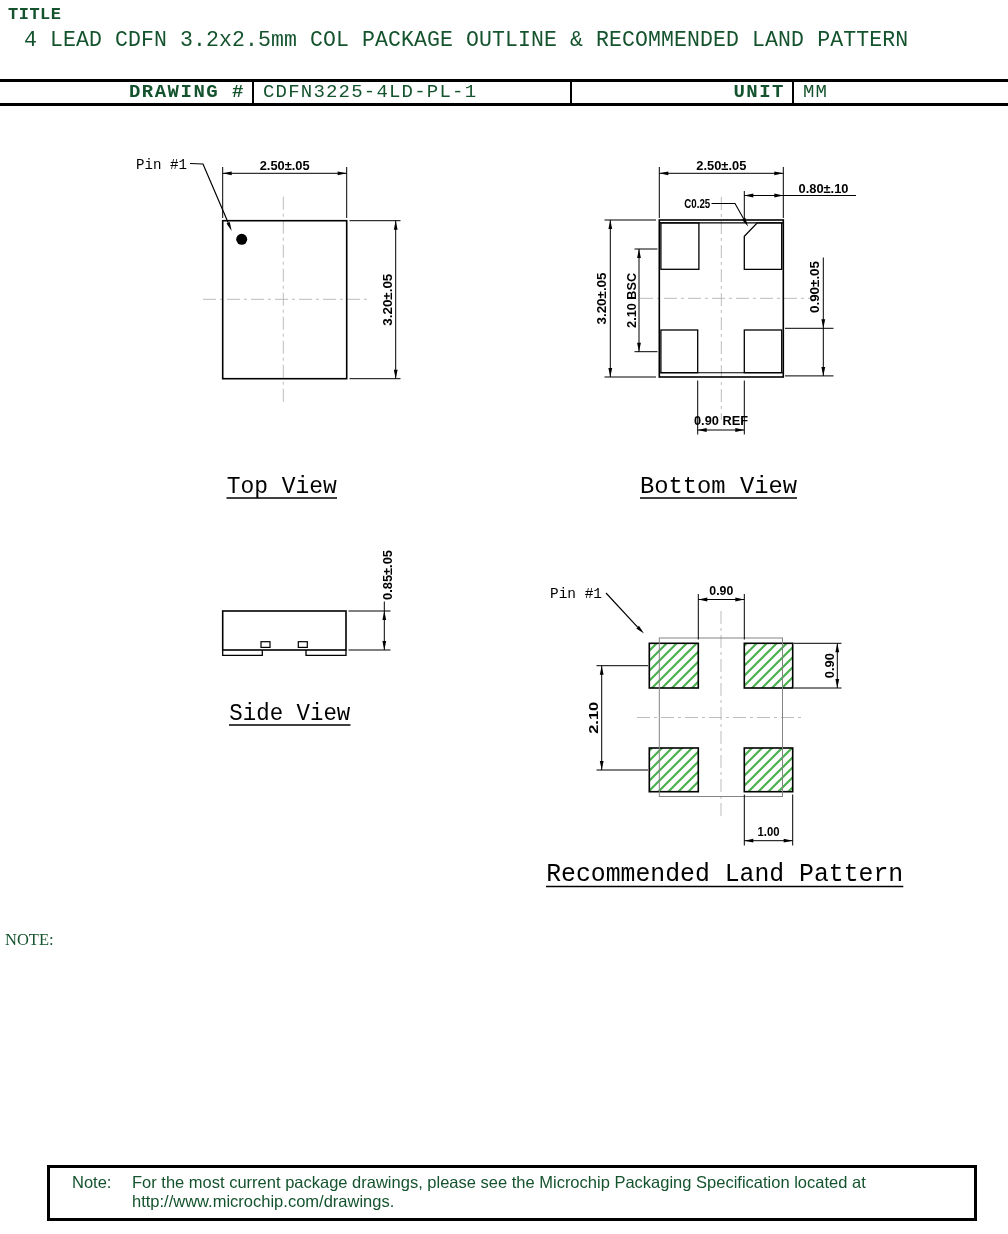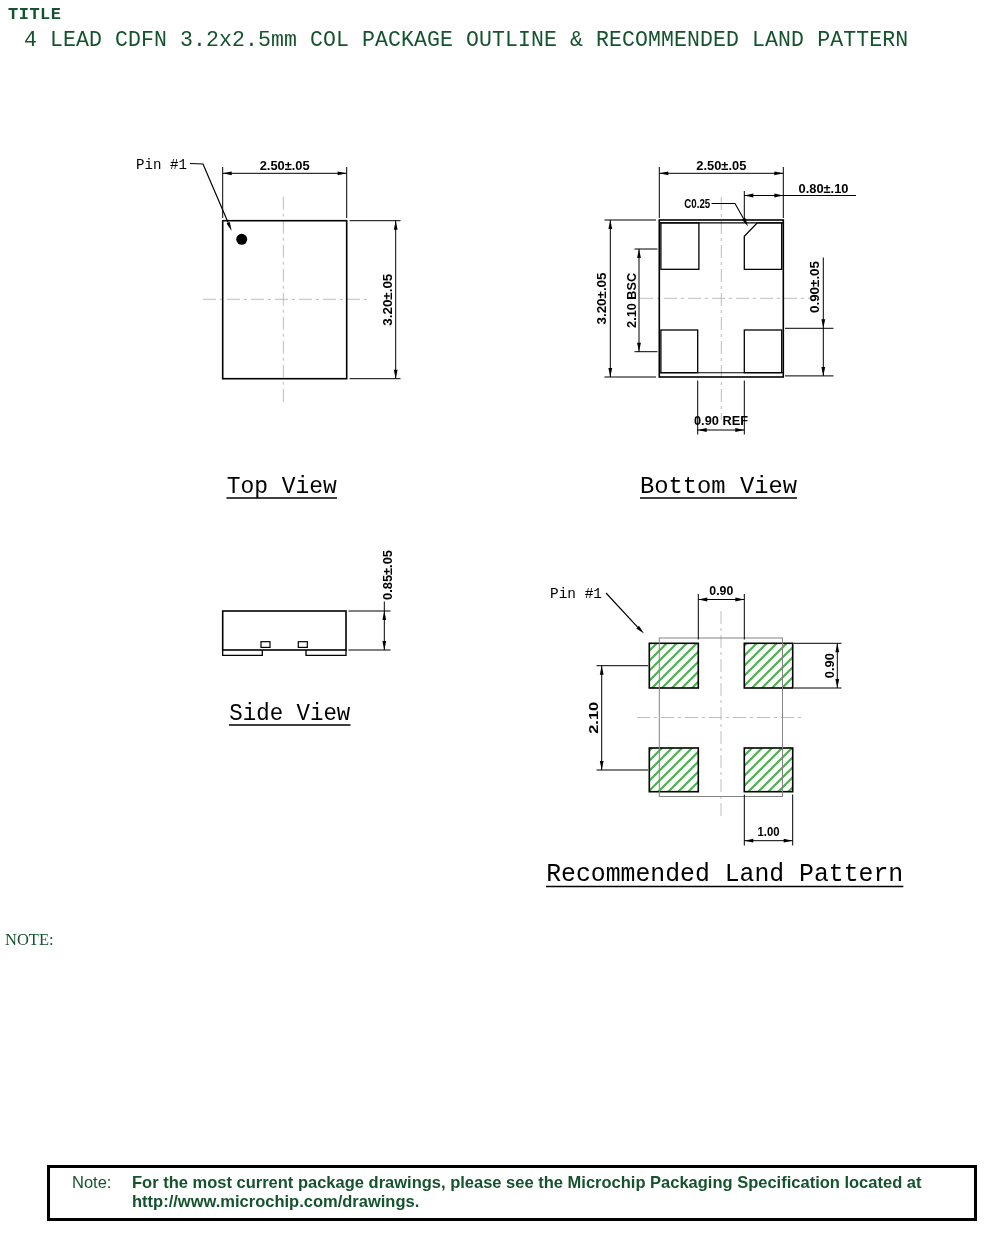--- a/index.html
+++ b/index.html
@@ -17,30 +17,36 @@
   .dim{font-family:"Liberation Sans",sans-serif;font-size:12px;font-weight:bold;}
   .pinlbl{font-family:"Liberation Mono",monospace;font-size:14.5px;}
   .vtitle{font-family:"Liberation Mono",monospace;font-size:23px;}
   .vtitle-lg{font-family:"Liberation Mono",monospace;font-size:25px;}
   .note-heading{left:5px;top:930px;font:16.5px "Liberation Serif",serif;}
   .note-item{left:38px;top:945px;font:16.5px "Liberation Serif",serif;white-space:nowrap;}
   .note-num{display:inline-block;width:37px;}
   .footer-box{left:47px;top:1165px;width:902px;height:45px;border:3px solid #000;display:flex;padding:5px 0 0 22px;font-family:"Liberation Sans",sans-serif;font-size:16.5px;line-height:19px;}
   .footer-label{width:60px;flex:0 0 60px;}
   .footer-lines{flex:1;}
-  .footer-lines div{white-space:nowrap;font-weight:bold;}
+  .footer-lines div{white-space:nowrap;}
 </style>
 </head>
 <body>
 
 <div class="sheet">
 
   <div class="abs hdr-label">TITLE</div>
   <div class="abs hdr-title">4 LEAD CDFN 3.2x2.5mm COL PACKAGE OUTLINE &amp; RECOMMENDED LAND PATTERN</div>
 
+  <div class="abs meta-table">
+    <div class="cell c1">DRAWING #</div>
+    <div class="cell c2">CDFN3225-4LD-PL-1</div>
+    <div class="cell c3">UNIT</div>
+    <div class="cell c4">MM</div>
+  </div>
 
   <svg class="abs" style="left:0;top:120px;" width="1008" height="790" viewBox="0 120 1008 790" xmlns="http://www.w3.org/2000/svg">
     <defs>
       <pattern id="hatch" width="10" height="10" patternUnits="userSpaceOnUse">
         <path d="M-2.5,2.5 L2.5,-2.5 M0,10 L10,0 M7.5,12.5 L12.5,7.5" fill="none" stroke-width="2.2" stroke="#4bb04f"></path>
       </pattern>
     </defs>
 
     <g stroke-linecap="butt">
       <path d="M283.3 196.7 V403.3" fill="none" stroke-width="1" stroke-dasharray="13 4 3 4" stroke="#bcbcbc"></path>

